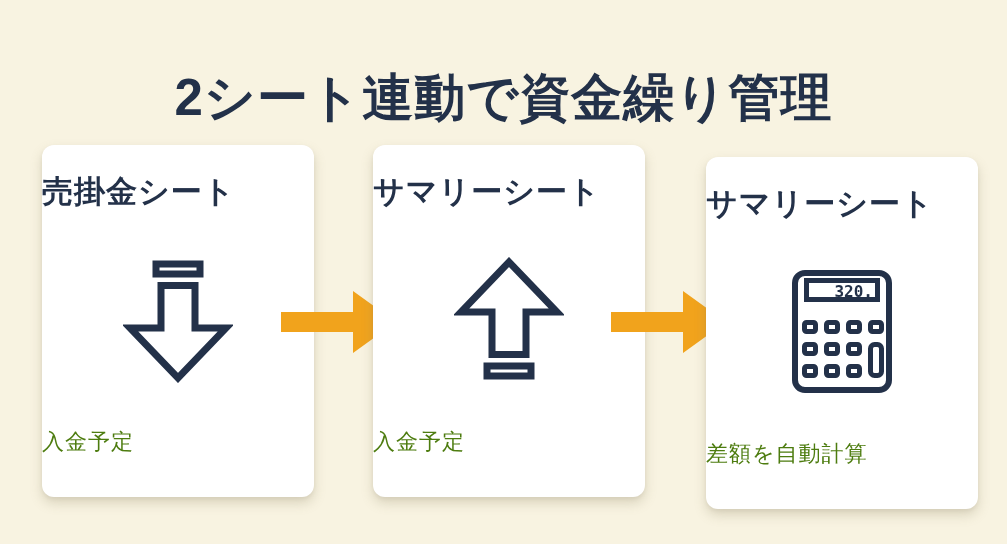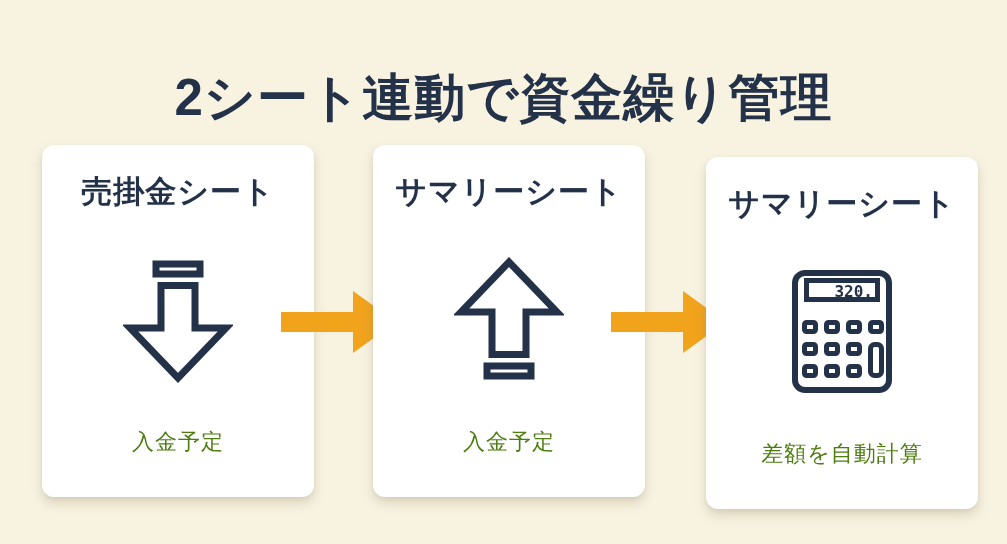--- a/index.html
+++ b/index.html
@@ -30,21 +30,21 @@
   .card {
     position: absolute;
     top: 145px;
     width: 272px;
     height: 352px;
     background: #FFFFFF;
     border-radius: 12px;
     box-shadow: 0 6px 12px rgba(150, 140, 105, 0.30), 0 2px 4px rgba(0,0,0,0.05);
     display: flex;
     flex-direction: column;
-    align-items: center;
+    align-items: flex-start;
   }
   .card-1 { left: 42px; }
   .card-2 { left: 373px; }
   .card-3 { left: 706px; margin-top: 12px; }
   .card-heading {
     margin-top: 26px;
     font-size: 31px;
     font-weight: 800;
     color: #233149;
     letter-spacing: 1px;

